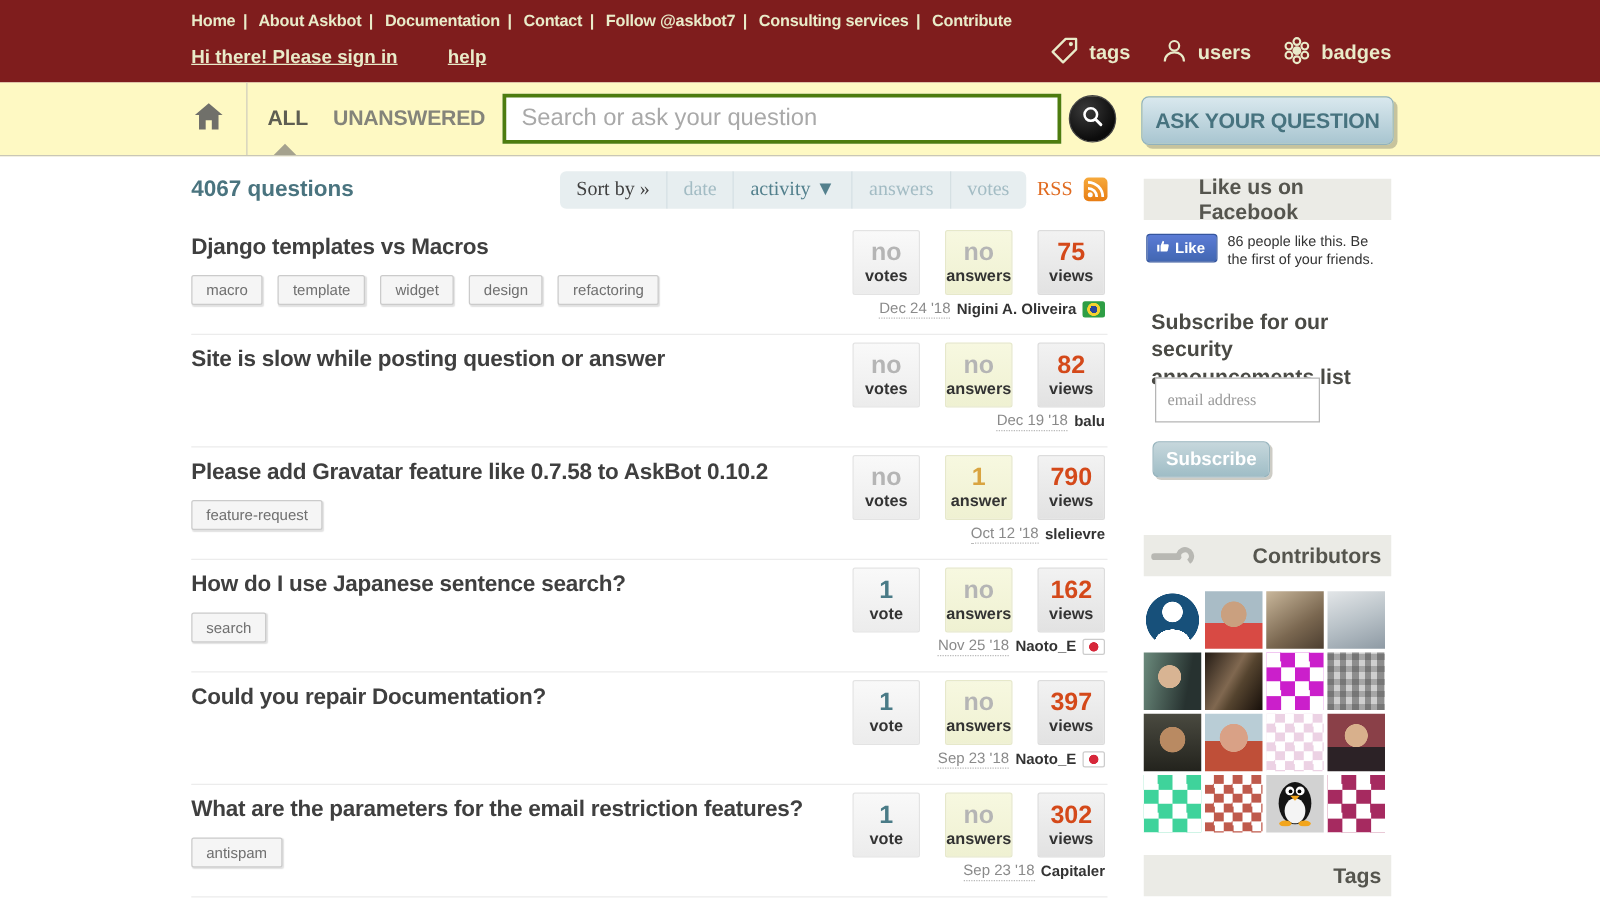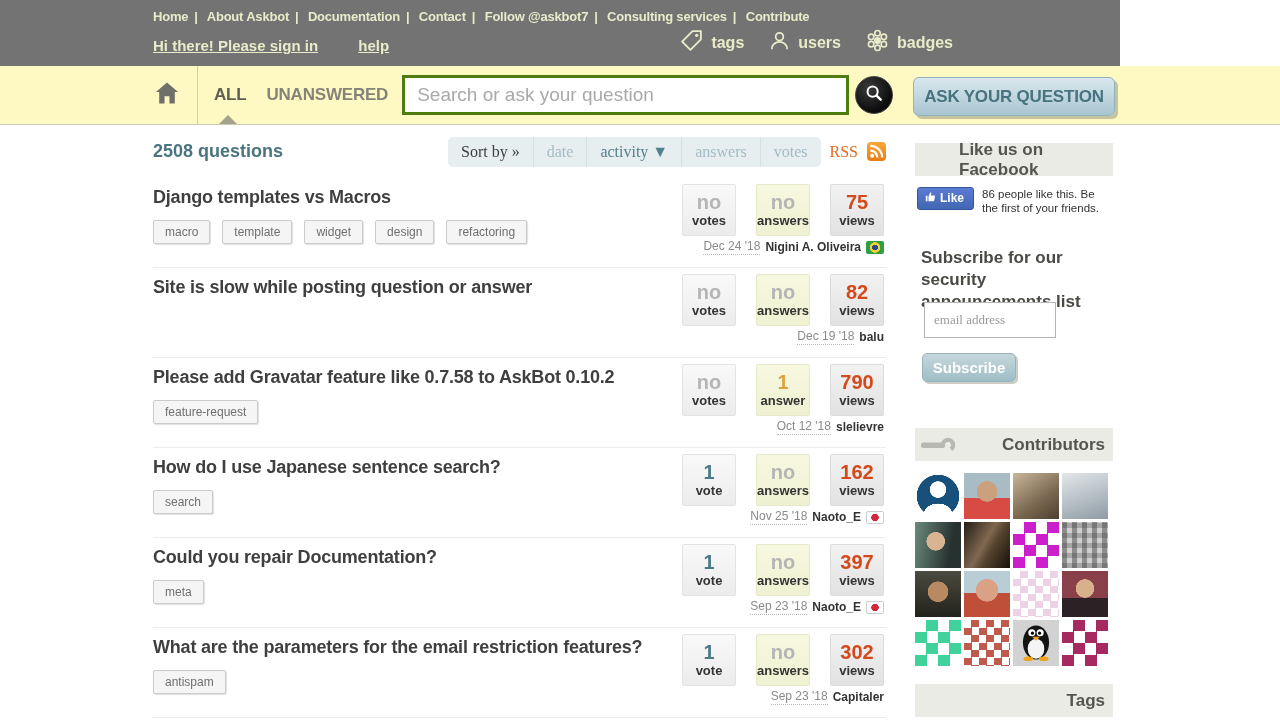--- a/index.html
+++ b/index.html
@@ -1,21 +1,21 @@
 <!DOCTYPE html>
 <html><head>
 <meta charset="utf-8">
 <style>
   * { margin:0; padding:0; box-sizing:border-box; }
   html,body { width:1280px; height:720px; overflow:hidden; background:#fff;
     font-family:"Liberation Sans", sans-serif; }
 
   
-  .topbar { position:absolute; left:0; top:0; width:1120px; height:66px;
-    background:#737373; color:#e9ebc9; }
+  .topbar { position:absolute; left:0; top:0; width:1280px; height:66px;
+    background:#7f1d1d; color:#e9ebc9; }
   .topbar-row1 { position:absolute; left:153px; top:9px; font-size:13px; font-weight:bold;
     font-stretch:condensed; letter-spacing:-.2px; }
   .topbar-row1 span { margin-right:6px; }
   .topbar-row1 .navlink { cursor:pointer; margin-right:6px; }
   .topbar-row2 { position:absolute; left:153px; top:37px; font-size:15px; font-weight:bold;
     font-stretch:condensed; }
   .topbar-row2 a { color:#e9ebc9; text-decoration:underline; cursor:pointer; }
   .topbar-row2 .helplink { margin-left:36px; }
   .top-icons { position:absolute; right:167px; top:28px; display:flex; align-items:center; gap:24px;
     font-size:16px; font-weight:bold; font-stretch:condensed; }
@@ -217,21 +217,21 @@
         </span>
       </div>
     </div>
   </div>
   <div class="tab-marker" style="left:219px;"></div>
 </div>
 <button class="ask-btn">ASK YOUR QUESTION</button>
 
 <div class="main">
   <div class="list-header">
-    <span class="qcount">2508 questions</span>
+    <span class="qcount">4067 questions</span>
     <div class="sort-wrap">
       <div class="sortbar">
         <span class="sort-cell sort-label">Sort by »</span>
         <span class="sort-cell sort-dim">date</span>
         <span class="sort-cell sort-active">activity ▼</span>
         <span class="sort-cell sort-dim">answers</span>
         <span class="sort-cell sort-dim">votes</span>
       </div>
       <span class="rss-link">RSS</span>
       <div class="rss-icon">
@@ -342,23 +342,20 @@
     </div>
     <div class="qmeta">
       <span class="qdate">Nov 25 '18</span>
       <a class="qauthor">Naoto_E</a>
       <span class="flag flag-japan"></span>
     </div>
   </div>
 
   <div class="qrow">
     <h2 class="qtitle">Could you repair Documentation?</h2>
-    <div class="qtags">
-      <span class="tagpill">meta</span>
-    </div>
     <div class="qstats">
       <div class="stat stat-votes">
           <span class="num num-teal">1</span>
           <span class="lbl">vote</span>
         </div>
       <div class="stat stat-answers">
           <span class="num num-muted">no</span>
           <span class="lbl">answers</span>
         </div>
       <div class="stat stat-views">

